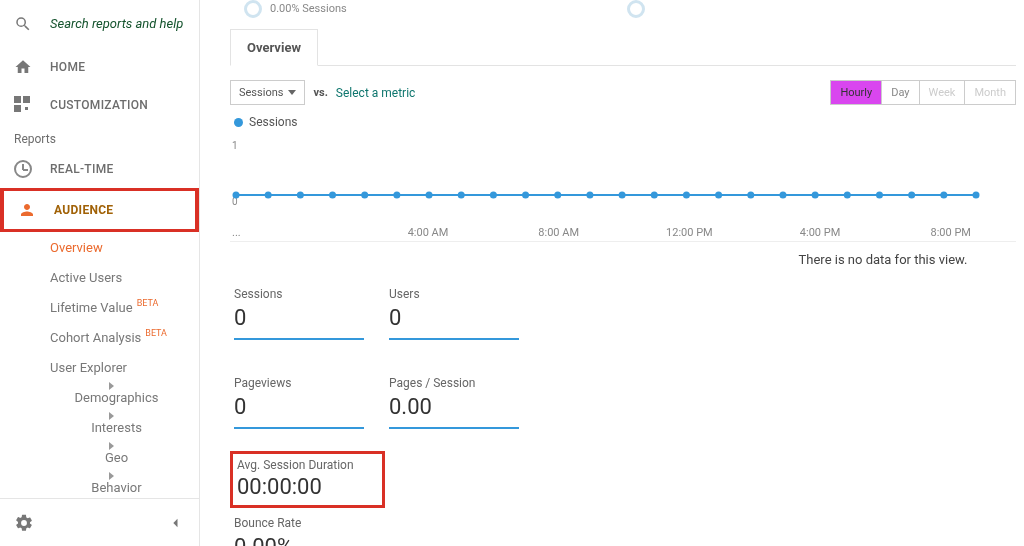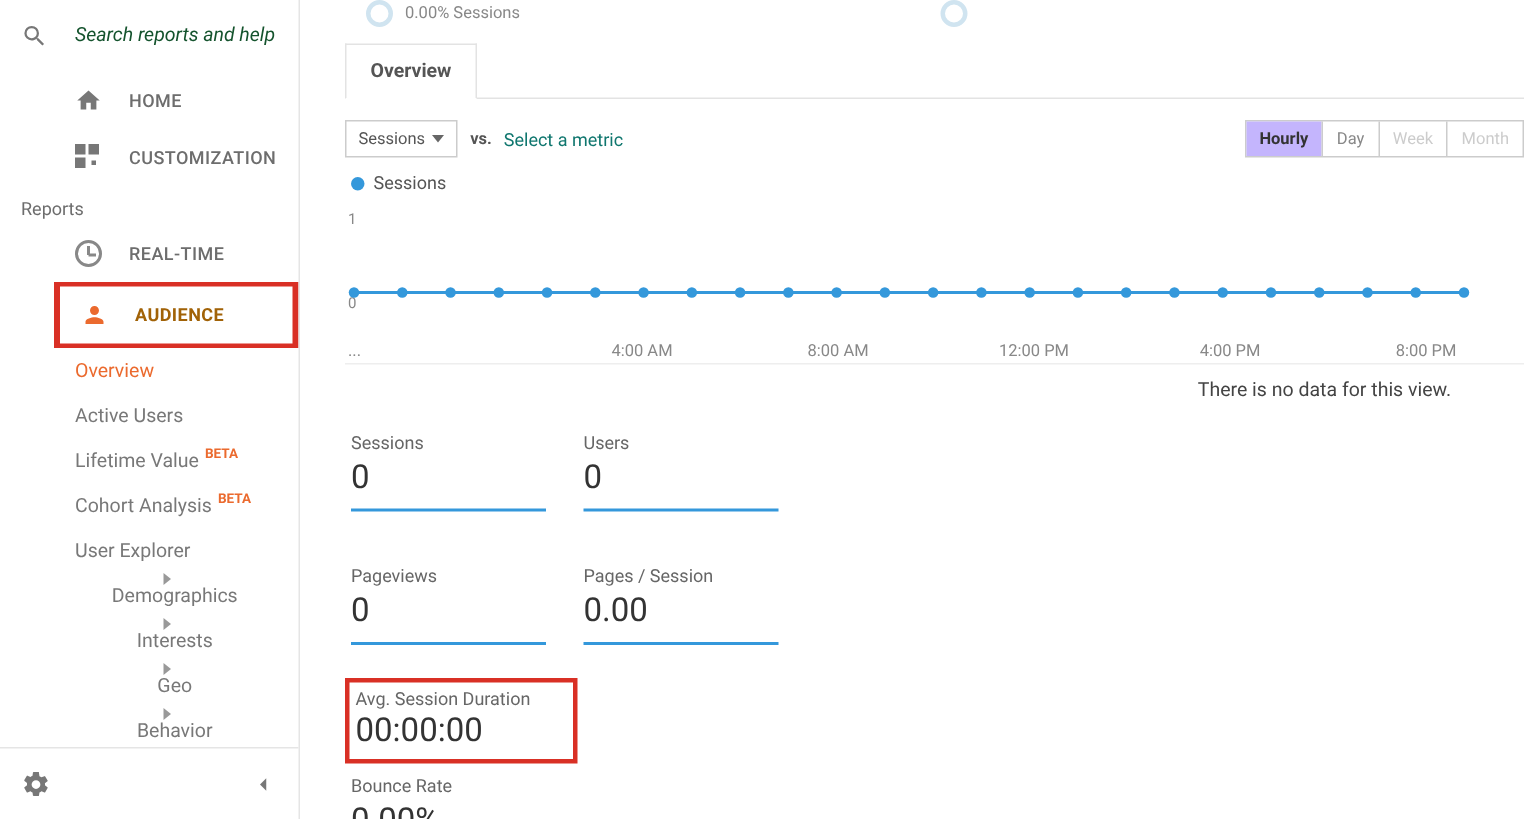--- a/index.html
+++ b/index.html
@@ -3,49 +3,49 @@
 <meta charset="utf-8">
 <style>
 * { box-sizing: border-box; margin: 0; padding: 0; }
 body { font-family: Roboto, Arial, sans-serif; font-size: 13px; color: #444; background: #fff; width: 1024px; height: 546px; overflow: hidden; }
 .layout { display: flex; height: 100%; }
 .sidebar { width: 200px; border-right: 1px solid #e5e5e5; display: flex; flex-direction: column; background: #fff; }
 .sidebar-top { flex: 1; overflow: hidden; }
 .search-row { display: flex; align-items: center; height: 48px; padding: 0 14px; color: #888; border-bottom: 1px solid transparent; }
 .search-row svg { width: 18px; height: 18px; fill: #777; margin-right: 18px; }
 .search-row span { font-size: 13px; color: #14532d; font-style: italic; }
-.nav-item { display: flex; align-items: center; height: 38px; padding: 0 14px; color: #6d6d6d; text-transform: uppercase; font-size: 12px; font-weight: 500; letter-spacing: .3px; cursor: pointer; margin-left: 36px; }
+.nav-item { display: flex; align-items: center; height: 38px; padding: 0 14px; color: #6d6d6d; text-transform: uppercase; font-size: 12px; font-weight: 500; letter-spacing: .3px; cursor: pointer; }
 .nav-item svg, .nav-item .ico { width: 18px; height: 18px; margin-right: 18px; fill: #777; color: #777; flex-shrink: 0; }
 .nav-item.audience { border: 3px solid #d93025; border-left: 4px solid #d93025; border-right: 4px solid #d93025; height: 44px; }
 .nav-item.audience svg { fill: #eb6a2e; }
 .nav-item.audience span { color: #a16207; font-weight: bold; }
 .reports-label { padding: 8px 14px 4px; font-size: 12px; color: #6d6d6d; font-weight: 400; }
 .subnav { padding-left: 50px; }
 .subnav-item { height: 30px; display: flex; align-items: center; font-size: 13px; color: #787878; cursor: pointer; position: relative; }
 .subnav-item.active { color: #eb6a2e; }
-.subnav-item .beta { color: #eb6a2e; font-size: 9px; margin-left: 4px; font-weight: 700; position: relative; top: -4px; }
+.subnav-item .beta { color: #eb6a2e; font-size: 9px; margin-left: 4px; font-weight: 400; position: relative; top: -4px; }
 .subnav-group { display: flex; align-items: center; height: 30px; padding-left: 34px; font-size: 13px; color: #787878; cursor: pointer; flex-direction: column; }
 .subnav-group .tri { width: 0; height: 0; border-top: 4px solid transparent; border-bottom: 4px solid transparent; border-left: 5px solid #999; margin-right: 11px; }
 .sidebar-bottom { height: 48px; border-top: 1px solid #e5e5e5; display: flex; align-items: center; justify-content: space-between; padding: 0 14px; }
 .sidebar-bottom svg { width: 20px; height: 20px; fill: #777; }
 .main { flex: 1; padding: 0 8px 0 30px; overflow: hidden; position: relative; }
 .top-fragment { display: flex; gap: 280px; padding: 0 0 6px 14px; font-size: 11px; color: #888; }
 .top-fragment .circ { width: 18px; height: 18px; border: 3px solid #d0e4f0; border-radius: 50%; margin-right: 8px; display: inline-block; vertical-align: middle; }
 .tabs { border-bottom: 1px solid #e3e3e3; margin-top: 4px; }
 .tab { display: inline-block; padding: 10px 16px; border: 1px solid #e3e3e3; border-bottom: 1px solid #fff; font-size: 13px; font-weight: 700; color: #555; position: relative; top: 1px; background: #fff; }
 .controls-row { display: flex; align-items: center; justify-content: space-between; padding: 14px 0 8px; }
 .controls-left { display: flex; align-items: center; gap: 8px; }
 .sessions-dd { border: 1px solid #ccc; padding: 5px 8px; font-size: 11px; color: #555; display: flex; align-items: center; gap: 5px; cursor: pointer; }
 .sessions-dd .tri-d { width: 0; height: 0; border-left: 4px solid transparent; border-right: 4px solid transparent; border-top: 5px solid #666; }
 .vs { font-size: 11px; font-weight: 700; color: #555; text-align: right; }
 .select-metric { color: #0f766e; font-size: 12px; cursor: pointer; }
 .time-btns { display: flex; border: 1px solid #ccc; }
 .time-btns div { padding: 5px 9px; font-size: 11px; color: #888; border-left: 1px solid #ccc; cursor: pointer; }
 .time-btns div:first-child { border-left: none; }
-.time-btns .active { background: #c4b5fd; color: #333; font-weight: 700; }
+.time-btns .active { background: #d946ef; color: #333; font-weight: 400; }
 .time-btns .disabled { color: #ccc; cursor: default; }
 .chart-area { margin-top: 4px; border-bottom: 1px solid #eee; padding-bottom: 2px; }
 .legend { display: flex; align-items: center; gap: 6px; font-size: 12px; color: #555; padding: 2px 0 4px 4px; }
 .legend .dot { width: 9px; height: 9px; background: #3498db; border-radius: 50%; }
 .chart-svg { width: 752px; height: 80px; }
 .x-axis { display: flex; font-size: 11px; color: #888; padding: 6px 0 0; }
 .x-axis div { flex: 1; text-align: center; }
 .x-axis .dots { text-align: left; padding-left: 2px; }
 .nodata { text-align: center; font-size: 13px; color: #444; padding: 10px 0 12px; margin-left: 520px; }
 .metrics { display: flex; flex-wrap: wrap; width: 560px; }

